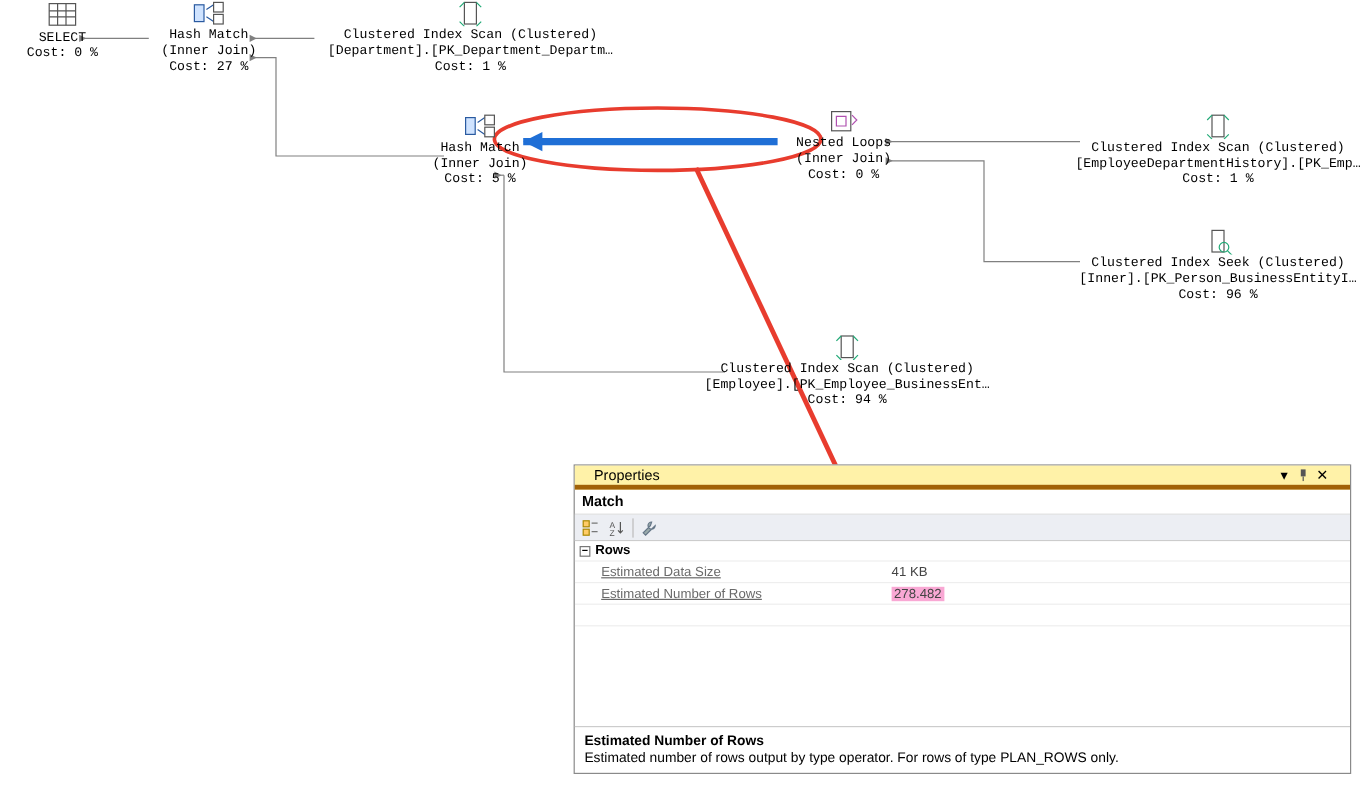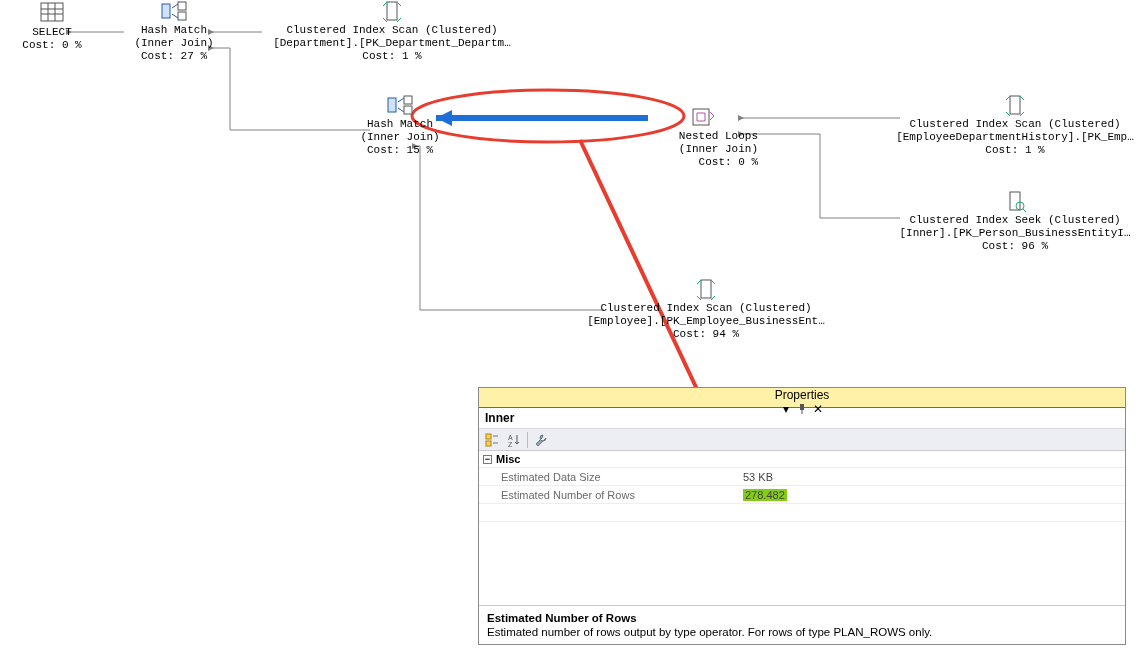--- a/index.html
+++ b/index.html
@@ -35,22 +35,21 @@
     display: flex;
     flex-direction: column;
   }
   .prop-title {
     background: #fff2a8;
     height: 20px;
     display: flex;
     align-items: center;
     padding: 0 16px;
     font-size: 12px;
-    border-bottom: 1px solid #a16207;
-    flex-direction: column;
+    border-bottom: 4px solid #a16207;
   }
   .prop-title .title-text { flex: 1; }
   .tbicons { display:flex; gap:2px; }
   .tbicon { width:14px; height:14px; display:flex; align-items:center; justify-content:center; cursor:pointer; }
   .prop-subtitle {
     font-weight: bold;
     padding: 3px 6px;
     font-size: 12px;
     border-bottom: 1px solid #ddd;
   }
@@ -65,23 +64,23 @@
   .prop-grid { flex:1; overflow:auto; }
   .misc-header {
     background:#fff;
     font-weight:bold;
     padding:2px 4px;
     display:flex; align-items:center; gap:4px;
     border-bottom:1px solid #eee;
   }
   .minus-box { width:9px; height:9px; border:1px solid #777; display:inline-flex; align-items:center; justify-content:center; font-size:9px; line-height:8px;}
   .prop-row { display:flex; border-bottom:1px solid #eee; height:18px; align-items:center; }
-  .prop-name { width: 260px; padding-left: 22px; color:#6a6a6a; }
+  .prop-name { width: 260px; padding-left: 22px; color:#6a6a6a;text-decoration:underline; }
   .prop-val { flex:1; padding-left:4px; color:#444; }
-  .hlrow .prop-val span { background:#84cc16; padding:0 2px; }
+  .hlrow .prop-val span { background:#f9a8d4; padding:0 2px; }
   .prop-desc { border-top:1px solid #ccc; padding:6px 8px; font-size:11.5px; }
   .prop-desc .d-title { font-weight:bold; margin-bottom:2px; }
 
   svg.connectors { position:absolute; left:0; top:0; pointer-events:none; }
 </style>
 </head>
 <body>
 
 <div class="plan-area">
 
@@ -153,24 +152,24 @@
 
   <div class="node" style="left:350px; top:94px; width:100px;">
     <svg class="icon" width="28" height="22">
         <rect x="2" y="4" width="8" height="14" fill="#cfe3ff" stroke="#2a5aa0"></rect>
         <path d="M12 8 L18 4 M12 14 L18 18" stroke="#2a5aa0" fill="none"></path>
         <rect x="18" y="2" width="8" height="8" fill="#fff" stroke="#555"></rect>
         <rect x="18" y="12" width="8" height="8" fill="#fff" stroke="#555"></rect>
       </svg>
     <span>Hash Match</span><br>
     <span>(Inner Join)</span><br>
-    <span>Cost: 15 %</span>
-  </div>
-
-  <div class="node" style="left:648px; top:106px; width:110px;text-align:right;">
+    <span>Cost: 5 %</span>
+  </div>
+
+  <div class="node" style="left:648px; top:90px; width:110px;">
     <svg class="icon" width="26" height="22">
         <rect x="3" y="3" width="16" height="16" fill="#fff" stroke="#555"></rect>
         <path d="M7 7 h8 v8 h-8 z" fill="none" stroke="#b050b0"></path>
         <path d="M20 6 l4 4 l-4 4" fill="none" stroke="#b050b0"></path>
       </svg>
     <span>Nested Loops</span><br>
     <span>(Inner Join)</span><br>
     <span>Cost: 0 %</span>
   </div>
 
@@ -212,21 +211,21 @@
         <div class="tbicon">▾</div>
         <div class="tbicon">
           <svg width="10" height="10">
               <rect x="3" y="0" width="4" height="6" fill="#555"></rect>
               <line x1="5" y1="6" x2="5" y2="10" stroke="#555"></line>
             </svg>
         </div>
         <div class="tbicon">✕</div>
       </div>
     </div>
-    <div class="prop-subtitle">Inner</div>
+    <div class="prop-subtitle">Match</div>
     <div class="prop-toolbar">
       <div class="tool-btn">
         <svg width="14" height="14">
             <rect x="1" y="1" width="5" height="5" fill="#fc6" stroke="#a80"></rect>
             <rect x="1" y="8" width="5" height="5" fill="#fc6" stroke="#a80"></rect>
             <line x1="8" y1="3" x2="13" y2="3" stroke="#777"></line>
             <line x1="8" y1="10" x2="13" y2="10" stroke="#777"></line>
           </svg>
       </div>
       <div class="tool-btn">
@@ -239,25 +238,25 @@
       <div style="width:1px;height:16px;background:#bbb;"></div>
       <div class="tool-btn">
         <svg width="14" height="14">
             <path d="M9 2 a3 3 0 1 0 3 3 l-2 2 l-6 6 l-2 -2 l6 -6 z" fill="#9aa" stroke="#678"></path>
           </svg>
       </div>
     </div>
     <div class="prop-grid">
       <div class="misc-header">
         <span class="minus-box">−</span>
-        <span>Misc</span>
+        <span>Rows</span>
       </div>
       <div class="prop-row">
         <div class="prop-name">Estimated Data Size</div>
-        <div class="prop-val"><span>53 KB</span></div>
+        <div class="prop-val"><span>41 KB</span></div>
       </div>
       <div class="prop-row hlrow">
         <div class="prop-name">Estimated Number of Rows</div>
         <div class="prop-val"><span>278.482</span></div>
       </div>
       <div class="prop-row">
       </div>
     </div>
     <div class="prop-desc">
       <div class="d-title">Estimated Number of Rows</div>

